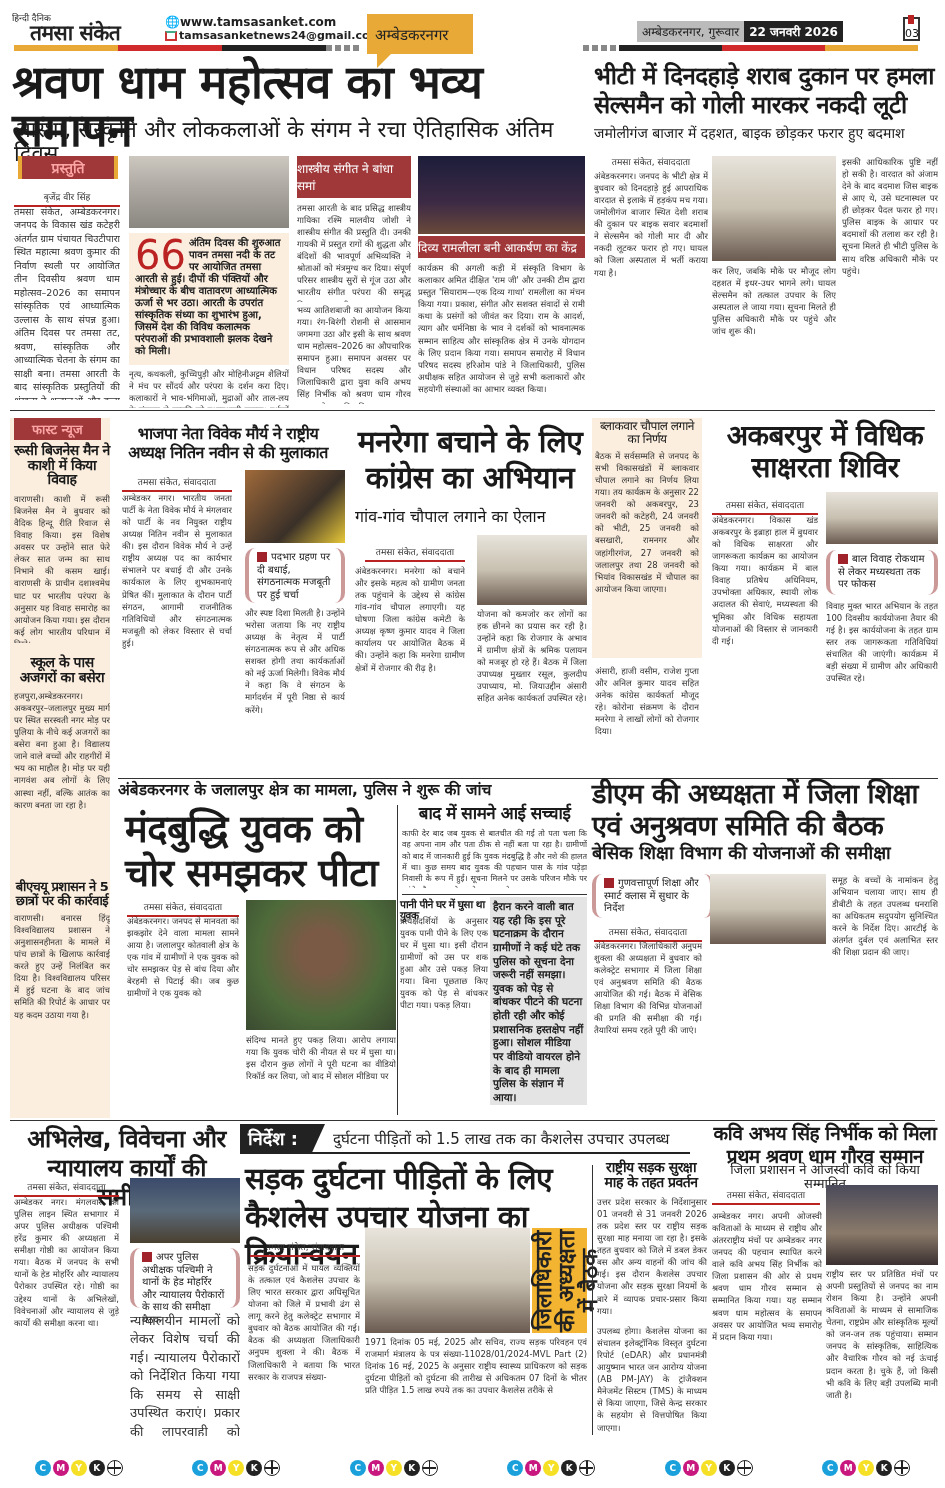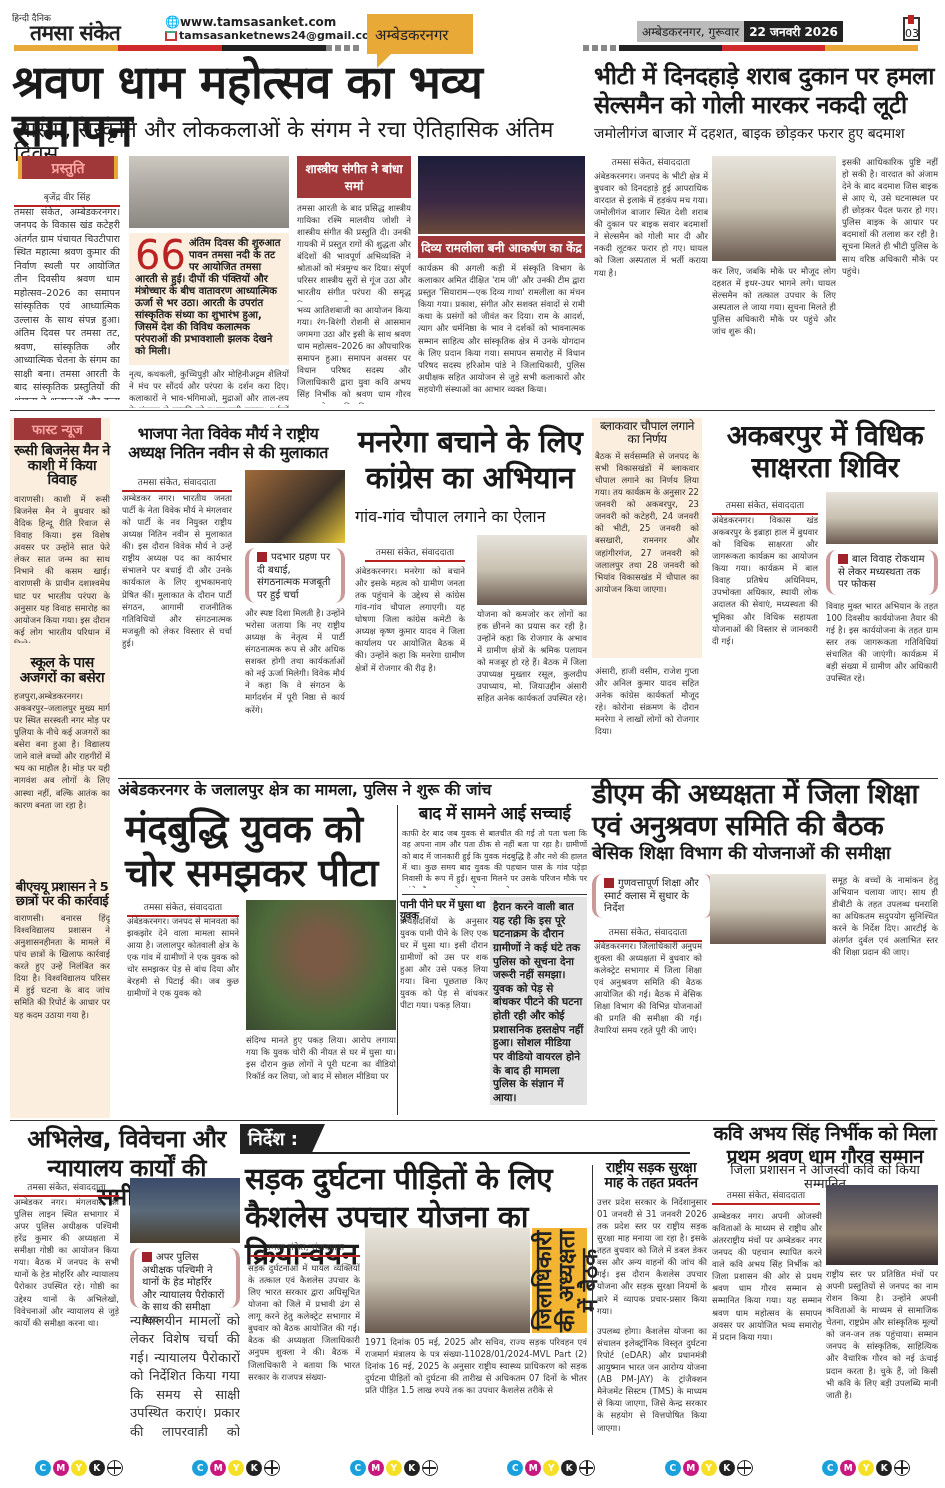--- a/index.html
+++ b/index.html
@@ -25,21 +25,21 @@
 .byline{font-size:9px;color:#333;border-bottom:2px solid #b22;padding-bottom:2px;text-align:center}
 .photo{background:linear-gradient(135deg,#8a8a80,#5a5550);overflow:hidden}
 .photo-dark{background:linear-gradient(180deg,#1c1d3a,#3d2a45 60%,#6a4a3a)}
 .photo-road{background:linear-gradient(180deg,#ccc8c0 0%,#b0aca5 40%,#8a8680 100%)}
 .photo-office{background:linear-gradient(180deg,#e8e4dc,#c8c0b0 50%,#6a5a50)}
 .photo-portrait{background:radial-gradient(ellipse at 50% 40%,#7a5a45 20%,#4d6a3a 60%,#3a4a30)}
 .photo-police{background:linear-gradient(180deg,#3a4a6a,#5a6a7a 50%,#4a4030)}
 .photo-award{background:linear-gradient(180deg,#4a4a5a,#8a7a6a 60%,#3a3030)}
 .quote-box{background:#fbeede;font-size:12.5px;font-weight:bold;line-height:1.2;padding:4px 6px;color:#222}
 .quote-box .big{font-size:40px;color:#b22;float:left;line-height:0.9;margin-right:3px;font-weight:normal}
-.red-label{background:#a0383a;color:#fff;text-align:center;font-weight:bold}
+.red-label{background:#a0383a;color:#fff;font-weight:normal}
 .pill-box{border:4px solid #c99;border-top:none;border-bottom:none;border-radius:10px;padding:3px 8px;font-size:12px;line-height:1.25;color:#222}
 .pill-box .sq{display:inline-block;width:10px;height:10px;background:#a0222a;margin-right:4px;vertical-align:middle}
 .sidebar-box{background:#fbeede}
 .tag-red{background:#a0383a;color:#fca5a5;font-weight:bold;font-size:14px;padding:2px 18px;display:inline-block}
 .directive-bar{left:240px;top:1124px;width:450px;height:30px;display:flex;align-items:center;border-bottom:2px solid #222}
 .directive-label{background:#222;color:#fff;font-size:18px;font-weight:bold;padding:2px 10px 2px 8px;height:28px;clip-path:polygon(0 0,100% 0,85% 100%,0 100%);width:85px}
 .directive-text{font-size:15px;padding-left:8px;color:#222}
 .vert-box{background:#f3b431;writing-mode:vertical-rl;transform:rotate(180deg);font-weight:bold;font-size:22px;color:#222;text-align:center;line-height:1.05}
 .cmyk{display:flex;gap:2px;align-items:center}
 .cmyk span{width:16px;height:16px;border-radius:50%;color:#fff;font-size:9px;text-align:center;line-height:16px;font-weight:bold}
@@ -175,20 +175,21 @@
 
 <div class="abs headline" style="left:14px;top:1125px;width:225px;font-size:24px;text-align:center;line-height:1.2">अभिलेख, विवेचना और न्यायालय कार्यों की समीक्षा</div>
 <div class="abs byline" style="left:14px;top:1180px;width:105px">तमसा संकेत, संवाददाता</div>
 <div class="abs body-text" style="left:14px;top:1196px;width:105px;height:240px;font-size:8.5px">अम्बेडकर नगर। मंगलवार को पुलिस लाइन स्थित सभागार में अपर पुलिस अधीक्षक पश्चिमी हरेंद्र कुमार की अध्यक्षता में समीक्षा गोष्ठी का आयोजन किया गया। बैठक में जनपद के सभी थानों के हेड मोहर्रिर और न्यायालय पैरोकार उपस्थित रहे। गोष्ठी का उद्देश्य थानों के अभिलेखों, विवेचनाओं और न्यायालय से जुड़े कार्यों की समीक्षा करना था।</div>
 <div class="abs photo photo-police" style="left:130px;top:1178px;width:110px;height:65px"></div>
 <div class="abs pill-box" style="left:130px;top:1248px;width:110px;height:60px;font-size:10px"><span class="sq"></span><span>अपर पुलिस अधीक्षक पश्चिमी ने थानों के हेड मोहर्रिर और न्यायालय पैरोकारों के साथ की समीक्षा बैठक</span></div>
 <div class="abs body-text" style="left:130px;top:1312px;width:110px;height:124px;font-size:13px">न्यायालयीन मामलों को लेकर विशेष चर्चा की गई। न्यायालय पैरोकारों को निर्देशित किया गया कि समय से साक्षी उपस्थित कराएं। प्रकार की लापरवाही को गंभीरता से लिया जाएगा। समीक्षा गोष्ठी में दस्तावेजों की कमी से विभाग की छवि प्रभावित होती है।</div>
 
 <div class="abs directive-bar">
   <div class="directive-label">निर्देश :</div>
+  <div class="directive-text">दुर्घटना पीड़ितों को 1.5 लाख तक का कैशलेस उपचार उपलब्ध</div>
 </div>
 
 <div class="abs headline" style="left:245px;top:1160px;width:345px;font-size:30px;line-height:1.25">सड़क दुर्घटना पीड़ितों के लिए कैशलेस उपचार योजना का क्रियान्वयन</div>
 <div class="abs byline" style="left:250px;top:1240px;width:110px">तमसा संकेत, संवाददाता</div>
 <div class="abs body-text" style="left:248px;top:1262px;width:112px;height:175px;font-size:8.5px">सड़क दुर्घटनाओं में घायल व्यक्तियों के तत्काल एवं कैशलेस उपचार के लिए भारत सरकार द्वारा अधिसूचित योजना को जिले में प्रभावी ढंग से लागू करने हेतु कलेक्ट्रेट सभागार में बुधवार को बैठक आयोजित की गई। बैठक की अध्यक्षता जिलाधिकारी अनुपम शुक्ला ने की। बैठक में जिलाधिकारी ने बताया कि भारत सरकार के राजपत्र संख्या-</div>
 <div class="abs photo photo-office" style="left:365px;top:1228px;width:165px;height:105px"></div>
 <div class="abs vert-box" style="left:532px;top:1228px;width:55px;height:105px">जिलाधिकारी की अध्यक्षता में बैठक</div>
 <div class="abs body-text" style="left:365px;top:1336px;width:222px;height:100px;font-size:8.5px">1971 दिनांक 05 मई, 2025 और सचिव, राज्य सड़क परिवहन एवं राजमार्ग मंत्रालय के पत्र संख्या-11028/01/2024-MVL Part (2) दिनांक 16 मई, 2025 के अनुसार राष्ट्रीय स्वास्थ्य प्राधिकरण को सड़क दुर्घटना पीड़ितों को दुर्घटना की तारीख से अधिकतम 07 दिनों के भीतर प्रति पीड़ित 1.5 लाख रुपये तक का उपचार कैशलेस तरीके से</div>
 <div class="abs vline" style="left:592px;top:1165px;height:270px"></div>
 <div class="abs headline" style="left:595px;top:1160px;width:112px;font-size:14px;text-align:center">राष्ट्रीय सड़क सुरक्षा माह के तहत प्रवर्तन</div>

